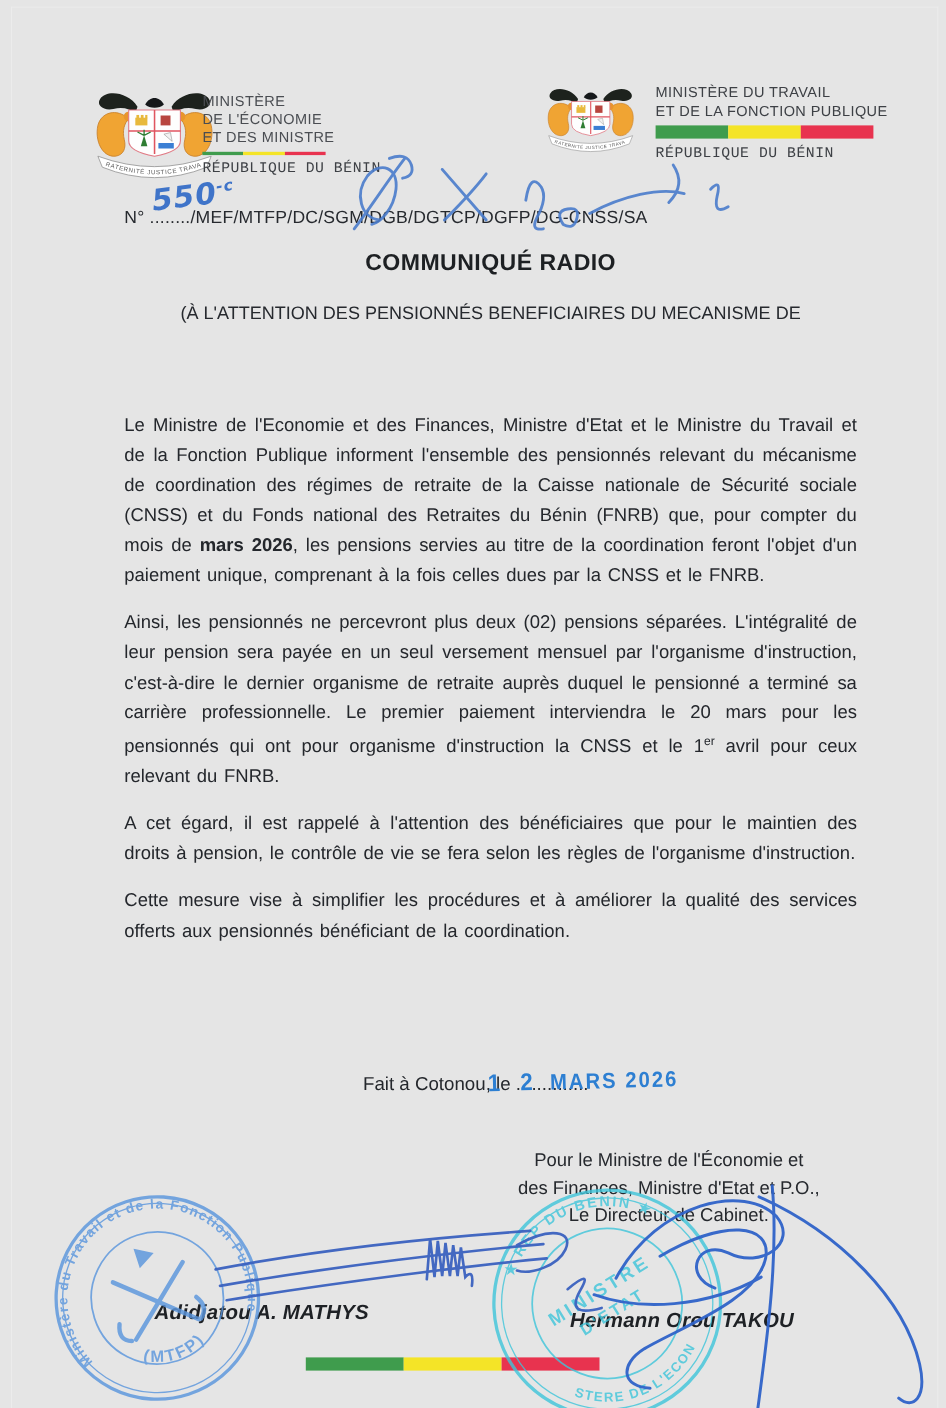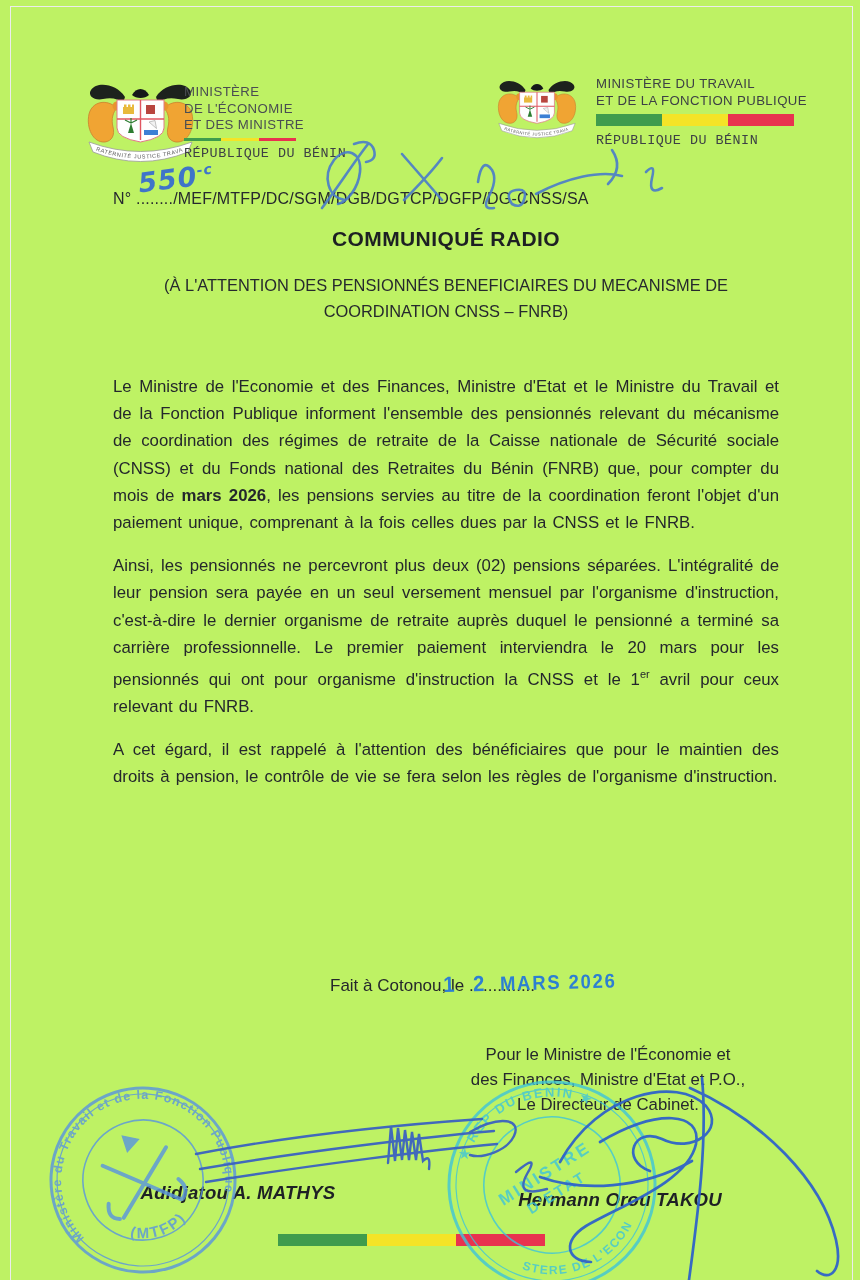--- a/index.html
+++ b/index.html
@@ -1,16 +1,16 @@
 <!DOCTYPE html>
 <html><head>
 <meta charset="utf-8">
 <style>
   html,body{margin:0;padding:0;background:#ffffff;}
-  #page{position:relative;width:860px;height:1280px;background:#bef264;overflow:hidden;
+  #page{position:relative;width:860px;height:1280px;background:#e5e5e5;overflow:hidden;
         font-family:"Liberation Sans",sans-serif;color:#23262b;}
   .scan-border{position:absolute;left:10px;top:6px;right:7px;bottom:0;border:1px solid #ececec;border-bottom:none;}
   
   .logo{position:absolute;}
   .hdr-text{position:absolute;}
   .hdr-line{font-size:13.2px;line-height:16.5px;letter-spacing:.4px;color:#4a4d52;}
   .tricolor{display:flex;width:112px;height:3.5px;margin:4px 0 5px 0;}
   .tricolor.thick{width:198px;height:12px;margin:5px 0 7px 0;}
   .c-g{flex:1;background:#3f9c4d;} .c-y{flex:1;background:#f4e427;} .c-r{flex:1;background:#e8334f;}
   .republic{font-size:13.4px;letter-spacing:.5px;color:#3d4045;font-family:Liberation Mono, monospace;}
@@ -127,27 +127,27 @@
       <path d="M262,66 q-8,-12 4,-14 q12,-2 8,10 q-3,9 -12,4"></path>
       <path d="M286,56 C316,40 350,32 372,38"></path>
       <path d="M362,12 q12,18 -4,34"></path>
       <path d="M396,34 q10,-10 6,6 q-4,18 10,10"></path>
     </g>
   </svg>
 
   <div class="doc-title">COMMUNIQUÉ RADIO</div>
   <div class="doc-subtitle">
     <div>(À L'ATTENTION DES PENSIONNÉS BENEFICIAIRES DU MECANISME DE</div>
-    <div>COORDINATION CNSS – FNRB)</div>
   </div>
 
   <div class="doc-body">
     <p><span>Le Ministre de l'Economie et des Finances, Ministre d'Etat et le Ministre du Travail et de la Fonction Publique informent l'ensemble des pensionnés relevant du mécanisme de coordination des régimes de retraite de la Caisse nationale de Sécurité sociale (CNSS) et du Fonds national des Retraites du Bénin (FNRB) que, pour compter du mois de </span><b>mars 2026</b><span>, les pensions servies au titre de la coordination feront l'objet d'un paiement unique, comprenant à la fois celles dues par la CNSS et le FNRB.</span></p>
     <p><span>Ainsi, les pensionnés ne percevront plus deux (02) pensions séparées. L'intégralité de leur pension sera payée en un seul versement mensuel par l'organisme d'instruction, c'est-à-dire le dernier organisme de retraite auprès duquel le pensionné a terminé sa carrière professionnelle. Le premier paiement interviendra le 20 mars pour les pensionnés qui ont pour organisme d'instruction la CNSS et le 1</span><sup>er</sup><span> avril pour ceux relevant du FNRB.</span></p>
     <p>A cet égard, il est rappelé à l'attention des bénéficiaires que pour le maintien des droits à pension, le contrôle de vie se fera selon les règles de l'organisme d'instruction.</p>
+    <p>Cette mesure vise à simplifier les procédures et à améliorer la qualité des services offerts aux pensionnés bénéficiant de la coordination.</p>
   </div>
 
   <div class="dateline">
     <span>Fait à Cotonou, le</span>
     <span>..............</span>
   </div>
   <div class="date-stamp">
     <span class="day">1 2</span><span class="month">MARS 2026</span>
   </div>
 

